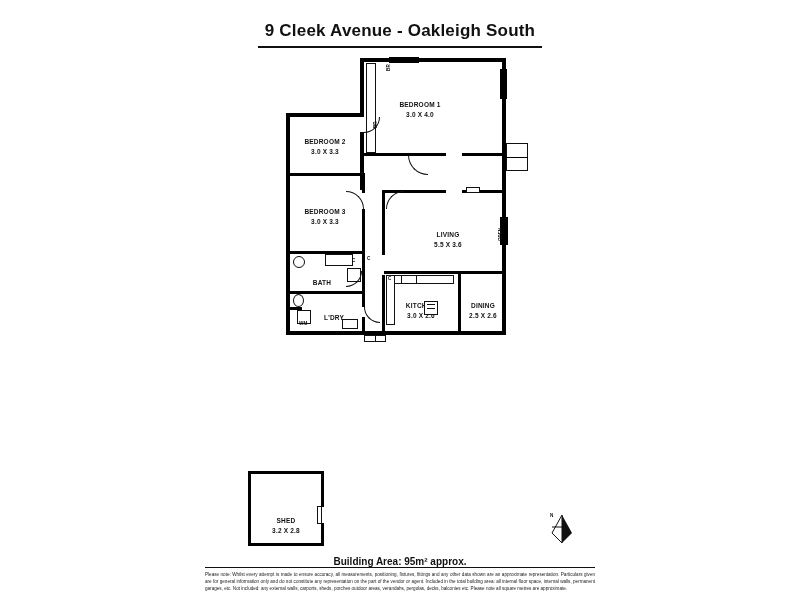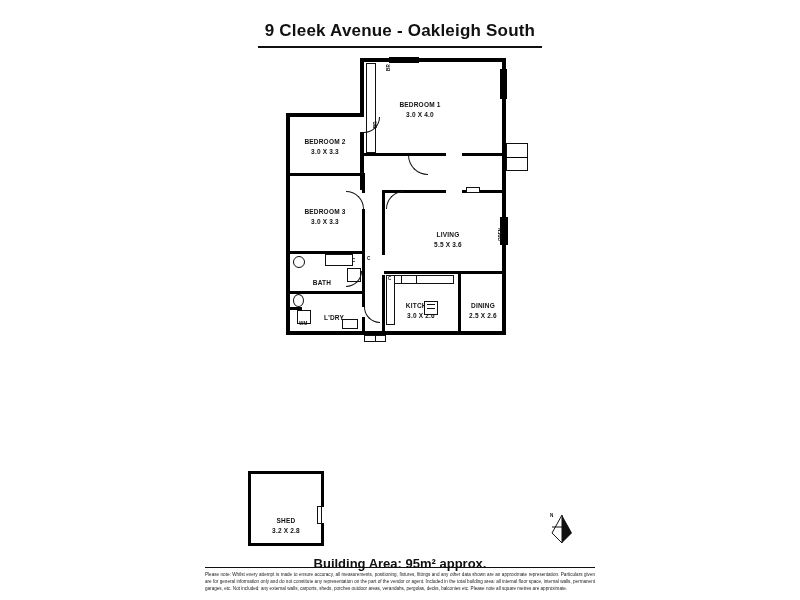--- a/index.html
+++ b/index.html
@@ -106,21 +106,21 @@
     background: transparent;
   }
 
   
   .building-area {
     position: absolute;
     left: 0;
     top: 543px;
     width: 800px;
     text-align: center;
-    font-size: 13px;
+    font-size: 10px;
     font-weight: bold;
     color: #111;
   }
   .footer-rule {
     position: absolute;
     left: 205px;
     top: 554px;
     width: 390px;
     height: 1px;
     background: #111;

